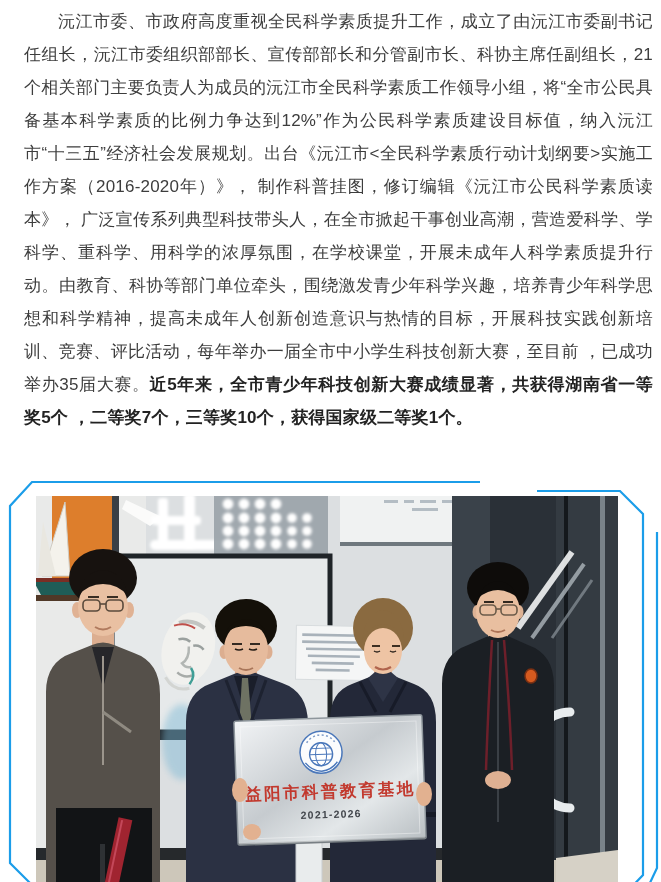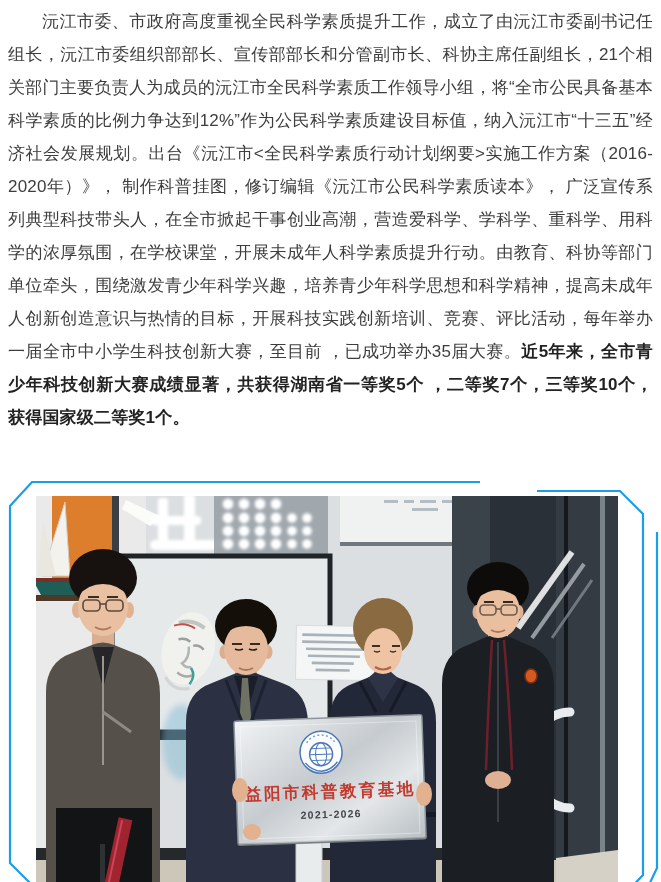--- a/index.html
+++ b/index.html
@@ -1,17 +1,17 @@
 <!DOCTYPE html>
 <html><head>
 <meta charset="utf-8">
 <style>
   html,body{margin:0;padding:0;background:#ffffff;}
   body{width:661px;font-family:"Liberation Sans","DejaVu Sans",sans-serif;}
-  .article{padding:5px 8px 0 8px;}
+  .article{padding:5px 8px 0 24px;}
   .article p{
     margin:0;
     font-size:17px;
     line-height:33px;
     color:#3d3d3d;
     text-align:justify;
     text-indent:2em;
     letter-spacing:0.2px;
   }
   .article p .hl{

